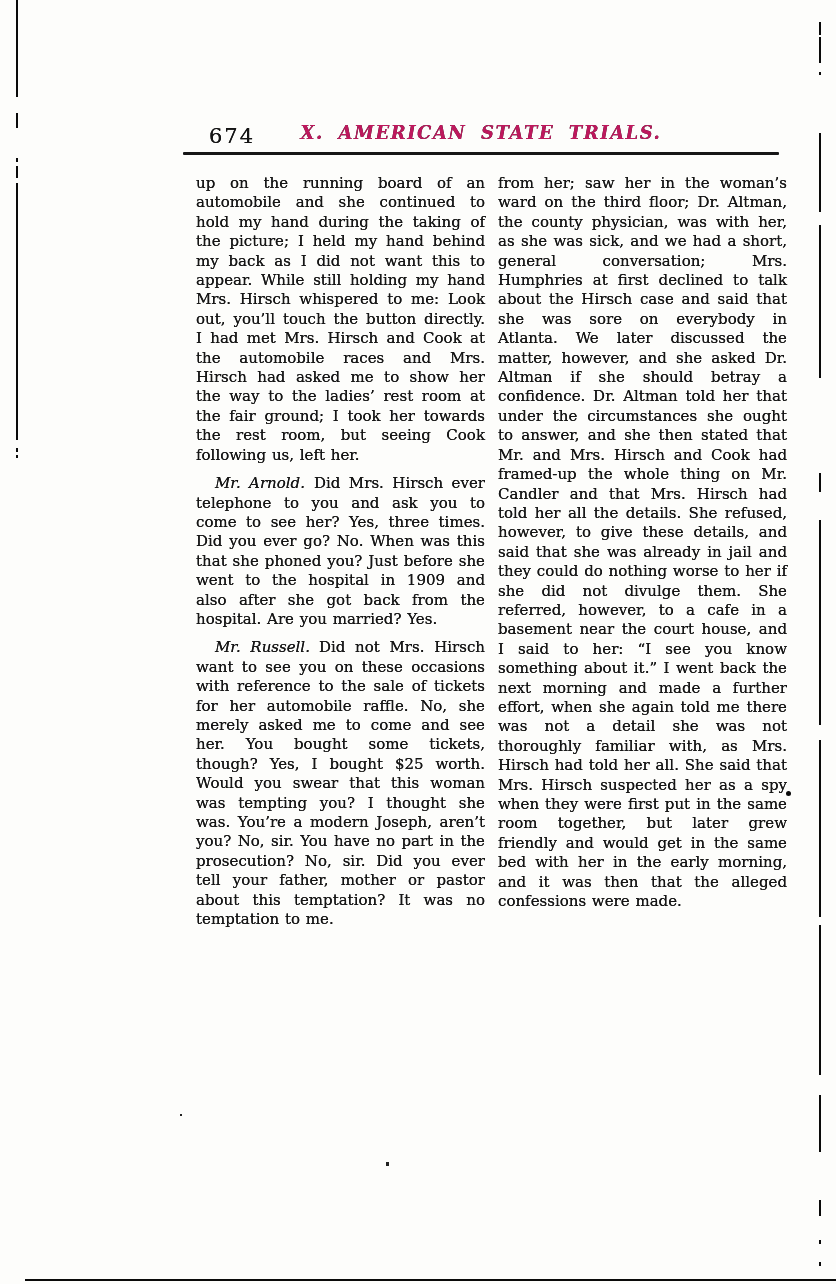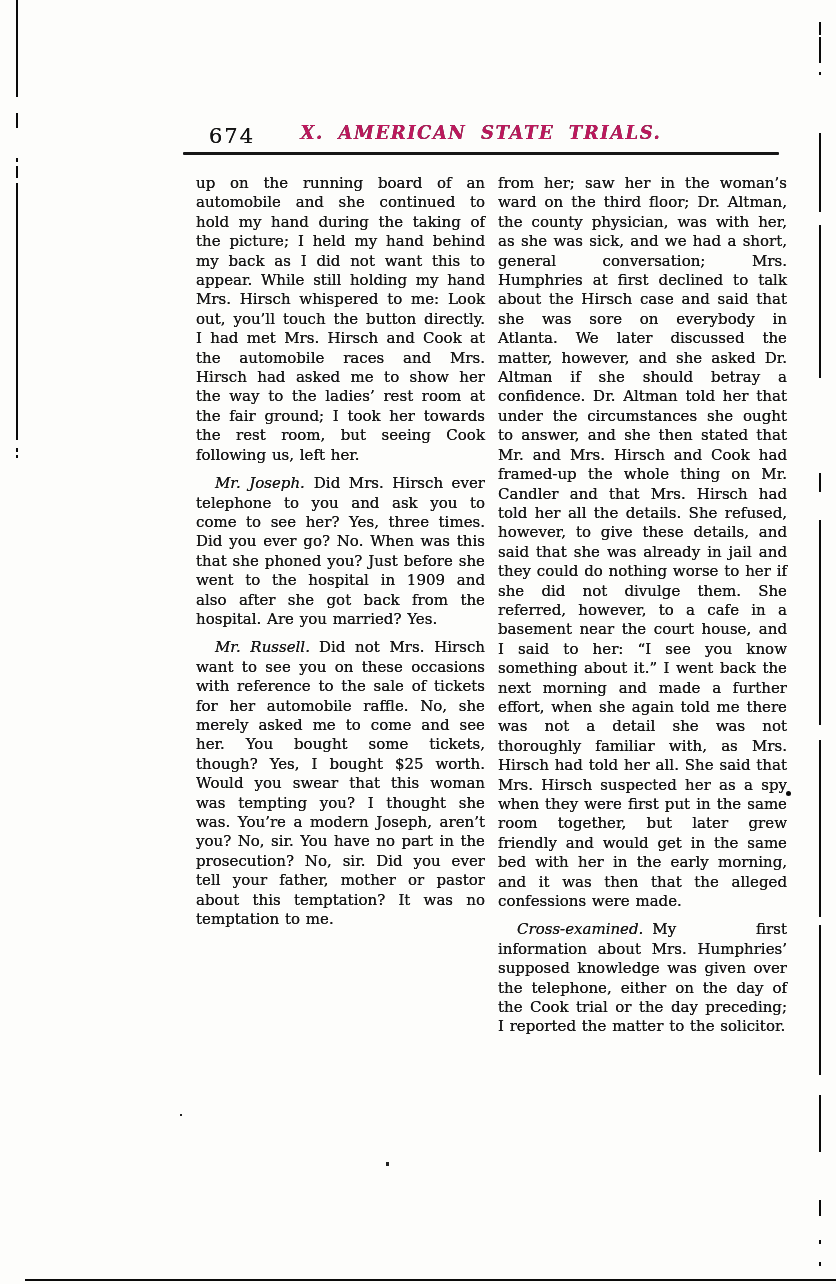--- a/index.html
+++ b/index.html
@@ -68,26 +68,25 @@
 
   <div class="header-row">
     <span class="page-number">674</span>
     <span class="running-title">X.  AMERICAN  STATE  TRIALS.</span>
   </div>
   <div class="header-rule"></div>
 
   <div class="text-block">
     <div class="col">
       <p class="para"><span>up on the running board of an automobile and she continued to hold my hand during the taking of the picture; I held my hand behind my back as I did not want this to appear. While still holding my hand Mrs. Hirsch whispered to me: Look out, you’ll touch the button directly. I had met Mrs. Hirsch and Cook at the automobile races and Mrs. Hirsch had asked me to show her the way to the ladies’ rest room at the fair ground; I took her towards the rest room, but seeing Cook following us, left her.</span></p>
-      <p class="para indented"><span class="lead">Mr. Joseph.</span><span>Did Mrs. Hirsch ever telephone to you and ask you to come to see her?  Yes, three times.  Did you ever go? No.  When was this that she phoned you?  Just before she went to the hospital in 1909 and also after she got back from the hospital.  Are you married? Yes.</span></p>
+      <p class="para indented"><span class="lead">Mr. Arnold.</span><span>Did Mrs. Hirsch ever telephone to you and ask you to come to see her?  Yes, three times.  Did you ever go? No.  When was this that she phoned you?  Just before she went to the hospital in 1909 and also after she got back from the hospital.  Are you married? Yes.</span></p>
       <p class="para indented"><span class="lead">Mr. Russell.</span><span>Did not Mrs. Hirsch want to see you on these occasions with reference to the sale of tickets for her automobile raffle.  No, she merely asked me to come and see her.  You bought some tickets, though? Yes, I bought $25 worth. Would you swear that this woman was tempting you?  I thought she was.  You’re a modern Joseph, aren’t you? No, sir.  You have no part in the prosecution?  No, sir. Did you ever tell your father, mother or pastor about this temptation?  It was no temptation to me.</span></p>
     </div>
     <div class="col">
       <p class="para"><span>from her; saw her in the woman’s ward on the third floor; Dr. Altman, the county physician, was with her, as she was sick, and we had a short, general conversation; Mrs. Humphries at first declined to talk about the Hirsch case and said that she was sore on everybody in Atlanta.  We later discussed the matter, however, and she asked Dr. Altman if she should betray a confidence.  Dr. Altman told her that under the circumstances she ought to answer, and she then stated that Mr. and Mrs. Hirsch and Cook had framed-up the whole thing on Mr. Candler and that Mrs. Hirsch had told her all the details.  She refused, however, to give these details, and said that she was already in jail and they could do nothing worse to her if she did not divulge them.  She referred, however, to a cafe in a basement near the court house, and I said to her:  “I see you know something about it.”  I went back the next morning and made a further effort, when she again told me there was not a detail she was not thoroughly familiar with, as Mrs. Hirsch had told her all. She said that Mrs. Hirsch suspected her as a spy when they were first put in the same room together, but later grew friendly and would get in the same bed with her in the early morning, and it was then that the alleged confessions were made.</span></p>
-      <p class="para indented"><span class="lead">Cross-examined.</span><span>My first information about Mrs. Humphries’ supposed knowledge was given over the telephone, either on the day of the Cook trial or the day preceding; I reported the matter to the solicitor.</span></p>
     </div>
   </div>
 
   <div class="v-seg left-line" style="top:0; height:97px;"></div>
   <div class="v-seg left-line" style="top:113px; height:15px;"></div>
   <div class="v-seg left-line" style="top:158px; height:4px;"></div>
   <div class="v-seg left-line" style="top:166px; height:12px;"></div>
   <div class="v-seg left-line" style="top:183px; height:257px;"></div>
   <div class="v-seg left-line" style="top:448px; height:4px;"></div>
   <div class="v-seg left-line" style="top:455px; height:3px;"></div>

